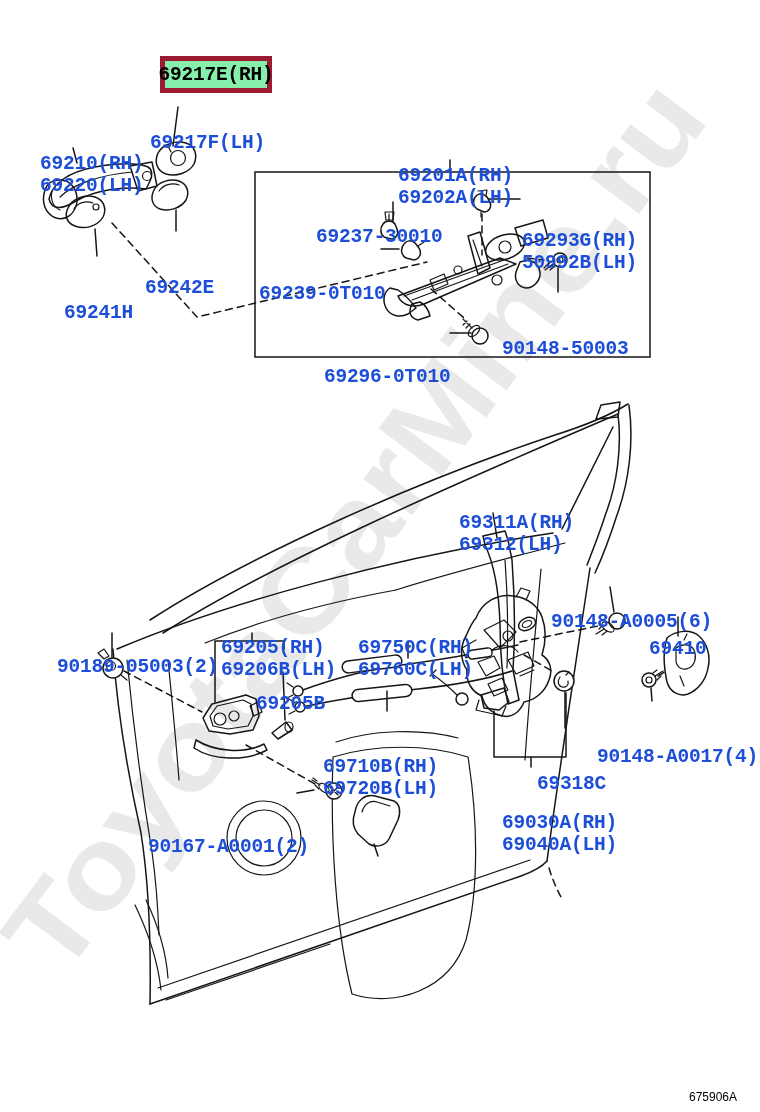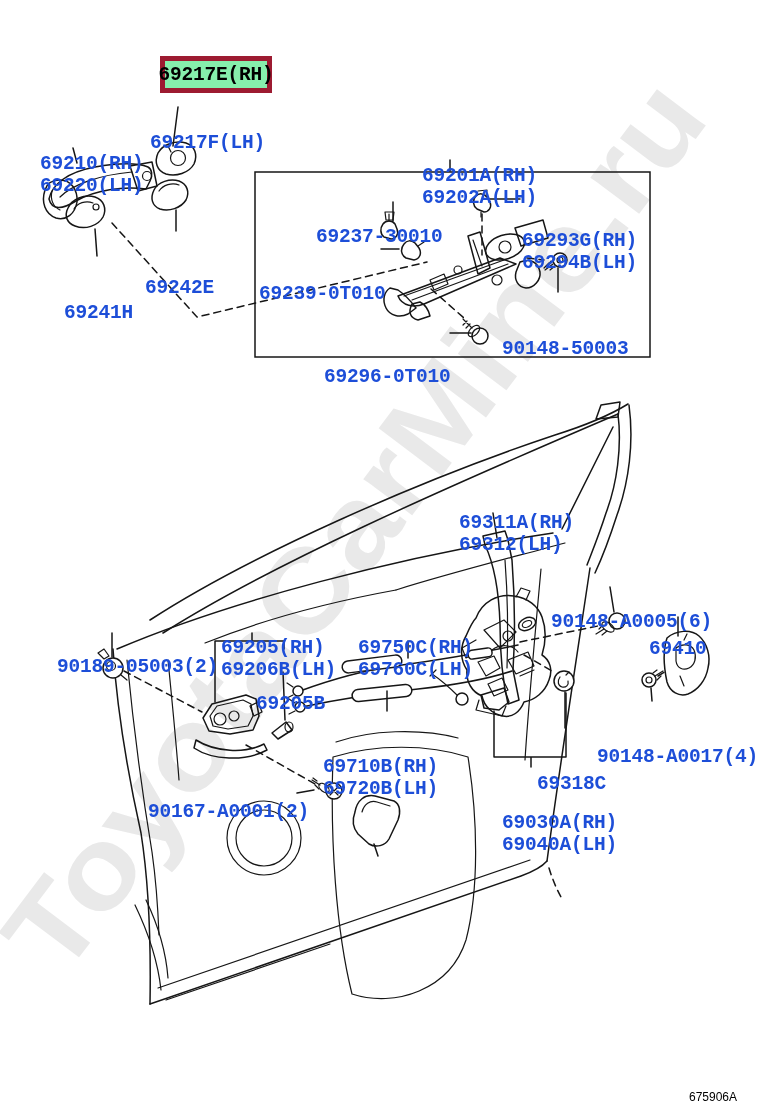--- a/index.html
+++ b/index.html
@@ -250,28 +250,28 @@
 
   <div class="pn" style="left:40px;top:109px;">
     <span>69210(RH)</span><span>69220(LH)</span>
   </div>
   <div class="pn" style="left:145px;top:233px;">
     <span>69242E</span>
   </div>
   <div class="pn" style="left:64px;top:258px;">
     <span>69241H</span>
   </div>
-  <div class="pn" style="left:422px;top:121px;">
+  <div class="pn" style="left:398px;top:121px;">
     <span>69201A(RH)</span><span>69202A(LH)</span>
   </div>
   <div class="pn" style="left:316px;top:182px;">
     <span>69237-30010</span>
   </div>
   <div class="pn" style="left:522px;top:186px;">
-    <span>69293G(RH)</span><span>69294B(LH)</span>
+    <span>69293G(RH)</span><span>50992B(LH)</span>
   </div>
   <div class="pn" style="left:259px;top:239px;">
     <span>69239-0T010</span>
   </div>
   <div class="pn" style="left:502px;top:294px;">
     <span>90148-50003</span>
   </div>
   <div class="pn" style="left:324px;top:322px;">
     <span>69296-0T010</span>
   </div>
@@ -301,18 +301,18 @@
   </div>
   <div class="pn" style="left:537px;top:729px;">
     <span>69318C</span>
   </div>
   <div class="pn" style="left:323px;top:712px;">
     <span>69710B(RH)</span><span>69720B(LH)</span>
   </div>
   <div class="pn" style="left:502px;top:768px;">
     <span>69030A(RH)</span><span>69040A(LH)</span>
   </div>
-  <div class="pn" style="left:148px;top:757px;">
+  <div class="pn" style="left:148px;top:792px;">
     <span>90167-A0001(2)</span>
   </div>
 
   <div class="code">675906A</div>
 </div>
 
 </body></html>

